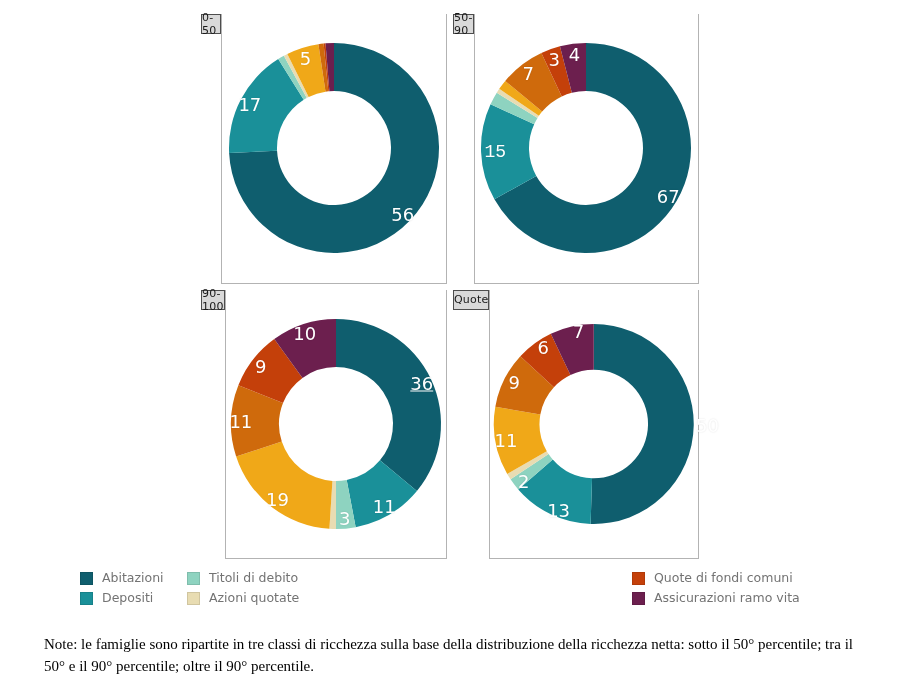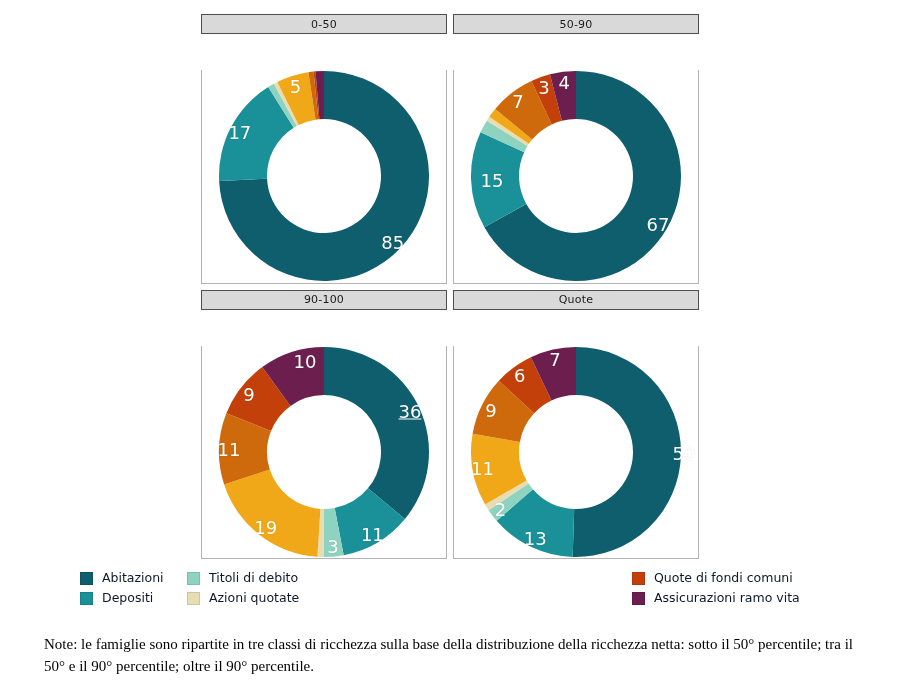--- a/index.html
+++ b/index.html
@@ -8,21 +8,21 @@
     background:#ffffff;
     font-family:"DejaVu Sans","Liberation Sans",sans-serif;
     overflow:hidden;position:relative;
   }
   #facets{
     position:absolute;left:201px;top:14px;
     width:498px;height:545px;
     display:grid;grid-template-columns:1fr 1fr;grid-template-rows:1fr 1fr;
     column-gap:6px;row-gap:6px;
   }
-  .panel{display:flex;flex-direction:column;gap:36px;}
+  .panel{display:flex;flex-direction:row;}
   .strip{
     height:20px;flex:0 0 20px;
     background:#d9d9d9;
     border:1px solid #4d4d4d;
     display:flex;align-items:center;justify-content:center;
     font-size:11px;color:#1a1a1a;letter-spacing:.2px;
     box-sizing:border-box;
   }
   .panel-body{
     flex:1 1 auto;background:#ffffff;
@@ -40,21 +40,21 @@
   }
   #legend{
     position:absolute;left:80px;top:568px;width:790px;height:40px;
   }
   .legend-col{position:absolute;top:0;}
   .legend-row{display:flex;align-items:center;height:20px;}
   .legend-swatch{
     width:13px;height:13px;flex:0 0 13px;margin-right:9px;
     border:1px solid rgba(0,0,0,.10);box-sizing:border-box;
   }
-  .legend-text{font-size:12.5px;color:#0f172a;white-space:nowrap;line-height:1;}
+  .legend-text{font-size:12.5px;color:#737373;white-space:nowrap;line-height:1;}
   #note{
     position:absolute;left:44px;top:634px;width:820px;
     font-family:"Liberation Serif","DejaVu Serif",serif;
     font-size:15px;color:#000000;line-height:1.45;text-align:left;
   }
 </style>
 </head>
 <body>
 
 <div id="facets">
@@ -66,21 +66,21 @@
             <svg viewBox="0 0 218 218">
               <path d="M 109 4 A 105 105 0 1 1 4.11426679152585 113.89724099067874 L 52.062030543971176 111.65850225208274 A 57 57 0 1 0 109 52 Z" fill="#0f5e6e"></path>
               <path d="M 4.11426679152585 113.89724099067874 A 105 105 0 0 1 53.23543111298616 20.031955979433334 L 78.72780546133535 60.70306181740666 A 57 57 0 0 0 52.062030543971176 111.65850225208274 Z" fill="#1a9099"></path>
               <path d="M 53.23543111298616 20.031955979433334 A 105 105 0 0 1 58.87441329463166 16.737192989576783 L 81.78896721708576 58.91447619434168 A 57 57 0 0 0 78.72780546133535 60.70306181740666 Z" fill="#8ed3c0"></path>
               <path d="M 58.87441329463166 16.737192989576783 A 105 105 0 0 1 62.3523156063083 14.930910811752128 L 83.6769713291388 57.93392301209401 A 57 57 0 0 0 81.78896721708576 58.91447619434168 Z" fill="#e8dcb2"></path>
               <path d="M 62.3523156063083 14.930910811752128 A 105 105 0 0 1 93.38132019969377 5.168131860707106 L 100.52128810840519 52.634128724383864 A 57 57 0 0 0 83.6769713291388 57.93392301209401 Z" fill="#f0a818"></path>
               <path d="M 93.38132019969377 5.168131860707106 A 105 105 0 0 1 98.56600985160729 4.519705926987157 L 103.33583391944396 52.28212607465017 A 57 57 0 0 0 100.52128810840519 52.634128724383864 Z" fill="#cf6a0c"></path>
               <path d="M 98.56600985160729 4.519705926987157 A 105 105 0 0 1 100.51762177686939 4.3431834055719065 L 104.39528039315768 52.18629956302475 A 57 57 0 0 0 103.33583391944396 52.28212607465017 Z" fill="#c4400a"></path>
               <path d="M 100.51762177686939 4.3431834055719065 A 105 105 0 0 1 108.99999999999999 4 L 108.99999999999999 52 A 57 57 0 0 0 104.39528039315768 52.18629956302475 Z" fill="#6c1f4e"></path>
             </svg>
-            <div class="slice-label" style="left: 177.724px; top: 174.59px;">85</div>
+            <div class="slice-label" style="left: 177.724px; top: 174.59px;">56</div>
             <div class="slice-label" style="left: 24.8289px; top: 64.952px;">17</div>
             <div class="slice-label" style="left: 80.4878px; top: 18.3796px;">5</div>
           </div>
         </div>
       </div>
     </div>
     <div class="panel">
       <div class="strip">50-90</div>
       <div class="panel-body">
         <div class="donut-wrap">
@@ -89,21 +89,21 @@
               <path d="M 109 4 A 105 105 0 1 1 17.4160832690485 160.35548847219877 L 59.283016631769186 136.87869374205076 A 57 57 0 1 0 109 52 Z" fill="#0f5e6e"></path>
               <path d="M 17.4160832690485 160.35548847219877 A 105 105 0 0 1 13.538432837573595 65.27255787387568 L 57.17800639753995 85.26224570296108 A 57 57 0 0 0 59.283016631769186 136.87869374205076 Z" fill="#1a9099"></path>
               <path d="M 13.538432837573595 65.27255787387568 A 105 105 0 0 1 19.757797842011485 53.67523742488622 L 60.554233114234805 78.96655745922395 A 57 57 0 0 0 57.17800639753995 85.26224570296108 Z" fill="#8ed3c0"></path>
               <path d="M 19.757797842011485 53.67523742488622 A 105 105 0 0 1 22.27143024486263 49.812541968519454 L 61.91877641863971 76.86966564005343 A 57 57 0 0 0 60.554233114234805 78.96655745922395 Z" fill="#e8dcb2"></path>
               <path d="M 22.27143024486263 49.812541968519454 A 105 105 0 0 1 28.213747684466995 41.928534854149504 L 65.14460588585351 72.58977606368117 A 57 57 0 0 0 61.91877641863971 76.86966564005343 Z" fill="#f0a818"></path>
               <path d="M 28.213747684466995 41.928534854149504 A 105 105 0 0 1 64.37659717320011 13.953948424160473 L 84.77586703688007 57.40357200168712 A 57 57 0 0 0 65.14460588585351 72.58977606368117 Z" fill="#cf6a0c"></path>
               <path d="M 64.37659717320011 13.953948424160473 A 105 105 0 0 1 82.93858370893686 7.285681534486457 L 94.85237401342286 53.78365569014979 A 57 57 0 0 0 84.77586703688007 57.40357200168712 Z" fill="#c4400a"></path>
               <path d="M 82.93858370893686 7.285681534486457 A 105 105 0 0 1 108.99999999999999 4 L 108.99999999999999 52 A 57 57 0 0 0 94.85237401342286 53.78365569014979 Z" fill="#6c1f4e"></path>
             </svg>
             <div class="slice-label" style="left: 190.973px; top: 157.015px;">67</div>
-            <div class="slice-label" style="left: 25px; top: 112.871px;">15</div>
+            <div class="slice-label" style="left: 18px; top: 112.871px; font-family: Liberation Mono, monospace;">15</div>
             <div class="slice-label" style="left: 50.8727px; top: 33.8587px;">7</div>
             <div class="slice-label" style="left: 76.8816px; top: 19.5942px;">3</div>
             <div class="slice-label" style="left: 97.117px; top: 14.7461px;">4</div>
           </div>
         </div>
       </div>
     </div>
     <div class="panel">
       <div class="strip">90-100</div>
       <div class="panel-body">
@@ -118,21 +118,21 @@
               <path d="M 9.139065789008882 141.44678440936949 A 105 105 0 0 1 11.373468981733623 70.34692196810877 L 56.00274030436968 88.01690049697334 A 57 57 0 0 0 54.78977857117625 126.61396867937201 Z" fill="#cf6a0c"></path>
               <path d="M 11.373468981733623 70.34692196810877 A 105 105 0 0 1 47.28254850929031 24.05321559063053 L 75.49624061932903 62.886031320628 A 57 57 0 0 0 56.00274030436968 88.01690049697334 Z" fill="#c4400a"></path>
               <path d="M 47.28254850929031 24.05321559063053 A 105 105 0 0 1 108.99999999999999 4 L 108.99999999999999 52 A 57 57 0 0 0 75.49624061932903 62.886031320628 Z" fill="#6c1f4e"></path>
             </svg>
             <div class="slice-label" style="left: 194.959px; top: 68.551px; text-decoration: underline;">36</div>
             <div class="slice-label" style="left: 157.359px; top: 190.77px;">11</div>
             <div class="slice-label" style="left: 117.94px; top: 203.578px;">3</div>
             <div class="slice-label" style="left: 50.7738px; top: 184.065px;">19</div>
             <div class="slice-label" style="left: 14.0469px; top: 106.016px;">11</div>
             <div class="slice-label" style="left: 33.9353px; top: 50.7738px;">9</div>
-            <div class="slice-label" style="left: 90px; top: 18.6496px;">10</div>
+            <div class="slice-label" style="left: 78px; top: 18.6496px;">10</div>
           </div>
         </div>
       </div>
     </div>
     <div class="panel">
       <div class="strip">Quote</div>
       <div class="panel-body">
         <div class="donut-wrap">
           <div class="donut">
             <svg viewBox="0 0 218 218">

